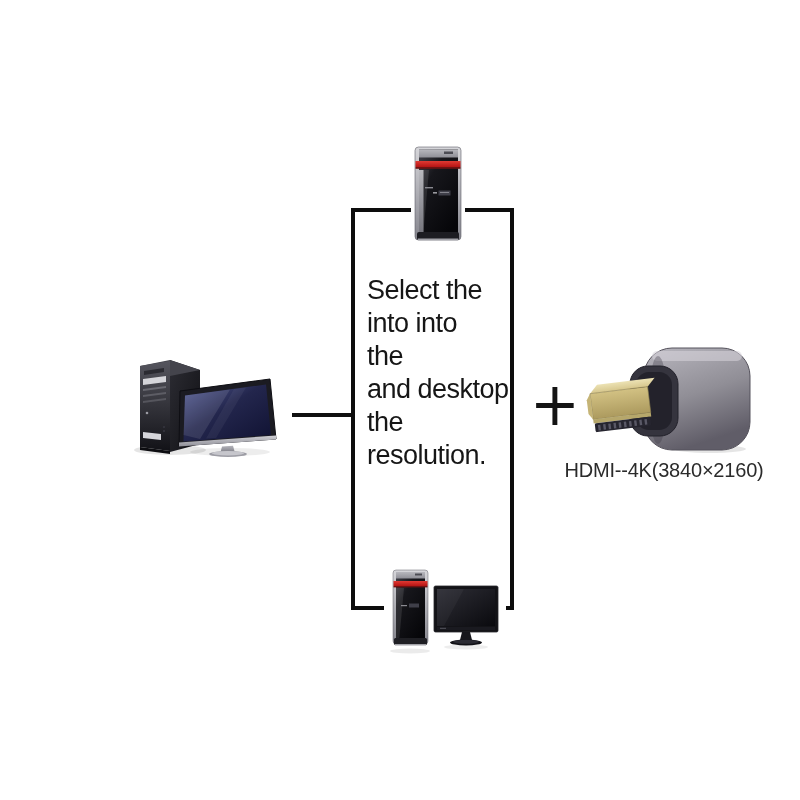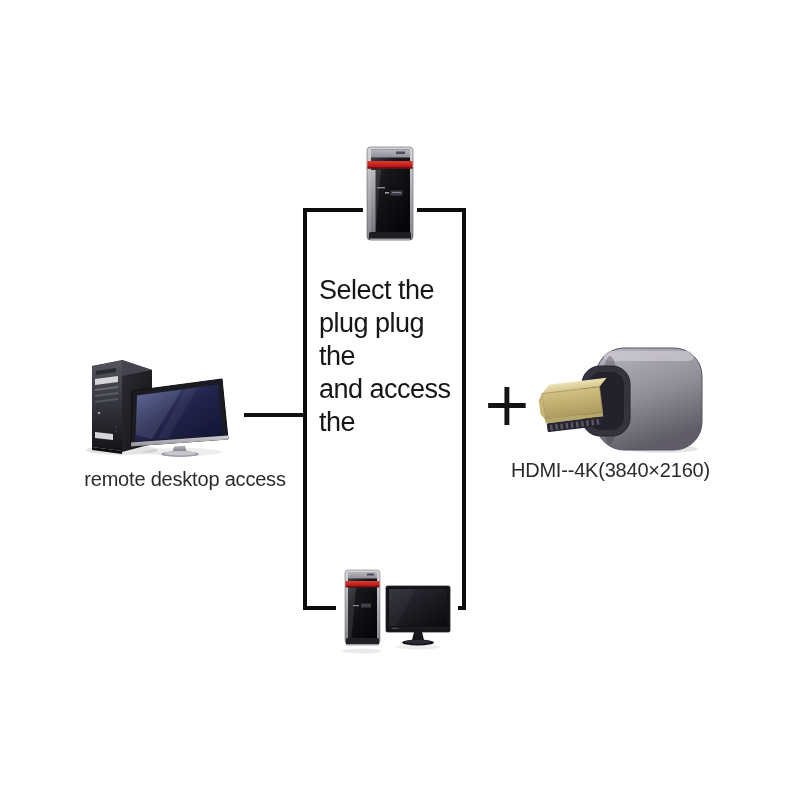--- a/index.html
+++ b/index.html
@@ -1,20 +1,20 @@
 <!DOCTYPE html>
 <html><head>
 <meta charset="utf-8">
 <style>
   html,body{margin:0;padding:0;background:#ffffff;}
   #canvas{
     position:relative;width:800px;height:800px;background:#ffffff;overflow:hidden;
     font-family:"Liberation Sans", sans-serif;
   }
-  .abs{position:absolute;}
+  .abs{position:absolute;margin-left:48px;}
   
   #instruction-box{
     left:303px;top:208px;width:163px;height:402px;
     border:4px solid #0d0d0d;box-sizing:border-box;background:#ffffff;z-index:1;
   }
   #instruction-text{
     padding:62px 2px 0 12px;color:#161616;font-size:27px;line-height:33px;
     letter-spacing:-0.5px;white-space:nowrap;
   }
   
@@ -23,21 +23,21 @@
   }
   
   .photo{background:#ffffff;z-index:2;}
   #top-tower{left:363px;top:146px;width:54px;height:100px;}
   #bottom-group{left:336px;top:566px;width:122px;height:92px;}
   #left-group{left:82px;top:356px;width:148px;height:102px;}
   #adapter{left:536px;top:340px;width:172px;height:118px;}
   
   .caption{color:#2b2b2b;font-size:20px;letter-spacing:-0.2px;text-align:center;z-index:2;}
   #remote-label{left:60px;top:468px;width:250px;}
-  #hdmi-label{left:474px;top:459px;width:236px;text-align:right;}
+  #hdmi-label{left:498px;top:459px;width:236px;}
   #plus-sign{
     left:477px;top:374px;width:60px;height:62px;line-height:60px;text-align:center;
     font-size:60px;color:#141414;z-index:2;font-family:"DejaVu Sans", sans-serif;
   }
   svg{display:block;}
 </style>
 </head>
 <body>
 
 <div id="canvas">
@@ -80,24 +80,25 @@
       <rect x="27.5" y="44.5" width="12" height="5" fill="#3f3f49"></rect>
       <rect x="29" y="46" width="9" height="0.9" fill="#8d8d95"></rect>
       <rect x="6" y="86" width="42" height="8" rx="2" fill="#1d1d22"></rect>
       <rect x="7" y="92.5" width="40" height="1.8" fill="#a2a2a8"></rect>
     </svg>
   </div>
 
   <div class="abs" id="instruction-box">
     <div id="instruction-text">
       <div>Select the</div>
-      <div>plug plug</div>
+      <div>into into</div>
       <div>the</div>
-      <div>and access</div>
+      <div>and desktop</div>
       <div>the</div>
+      <div>resolution.</div>
     </div>
   </div>
 
   <div class="abs" id="connector-line"></div>
 
   <div class="abs photo" id="left-group">
     <svg width="148" height="102" viewBox="0 0 148 102">
       <defs>
         <linearGradient id="ltFront" x1="0" y1="0" x2="0" y2="1">
           <stop offset="0" stop-color="#55555e"></stop>
@@ -142,21 +143,20 @@
       <polygon points="55,39.5 136,28.5 141,79 53.5,85.5" fill="url(#ltScr)"></polygon>
       <polygon points="55,39.5 100,33.5 70,83 53.5,79" fill="#ffffff" opacity="0.10"></polygon>
       <polygon points="104,33 116,31.5 86,82 76,82.5" fill="#ffffff" opacity="0.05"></polygon>
       <polygon points="49,86.5 146,79.5 146,83.5 49,90.5" fill="url(#ltBez)"></polygon>
       <polygon points="92,90.5 103,89.7 105,97 90,98" fill="url(#ltStand)"></polygon>
       <ellipse cx="98" cy="98" rx="19" ry="3" fill="#9d9da5"></ellipse>
       <ellipse cx="98" cy="97.2" rx="16" ry="2.2" fill="#c6c6cc"></ellipse>
     </svg>
   </div>
 
-  <div class="abs caption" id="remote-label">remote desktop access</div>
 
   <div class="abs" id="plus-sign">+</div>
 
   <div class="abs photo" id="adapter">
     <svg width="172" height="118" viewBox="0 0 172 118">
       <defs>
         <linearGradient id="gMetal" x1="0" y1="0" x2="0.35" y2="1">
           <stop offset="0" stop-color="#b9b7bf"></stop>
             <stop offset="0.55" stop-color="#908e96"></stop>
             <stop offset="1" stop-color="#605d68"></stop>

